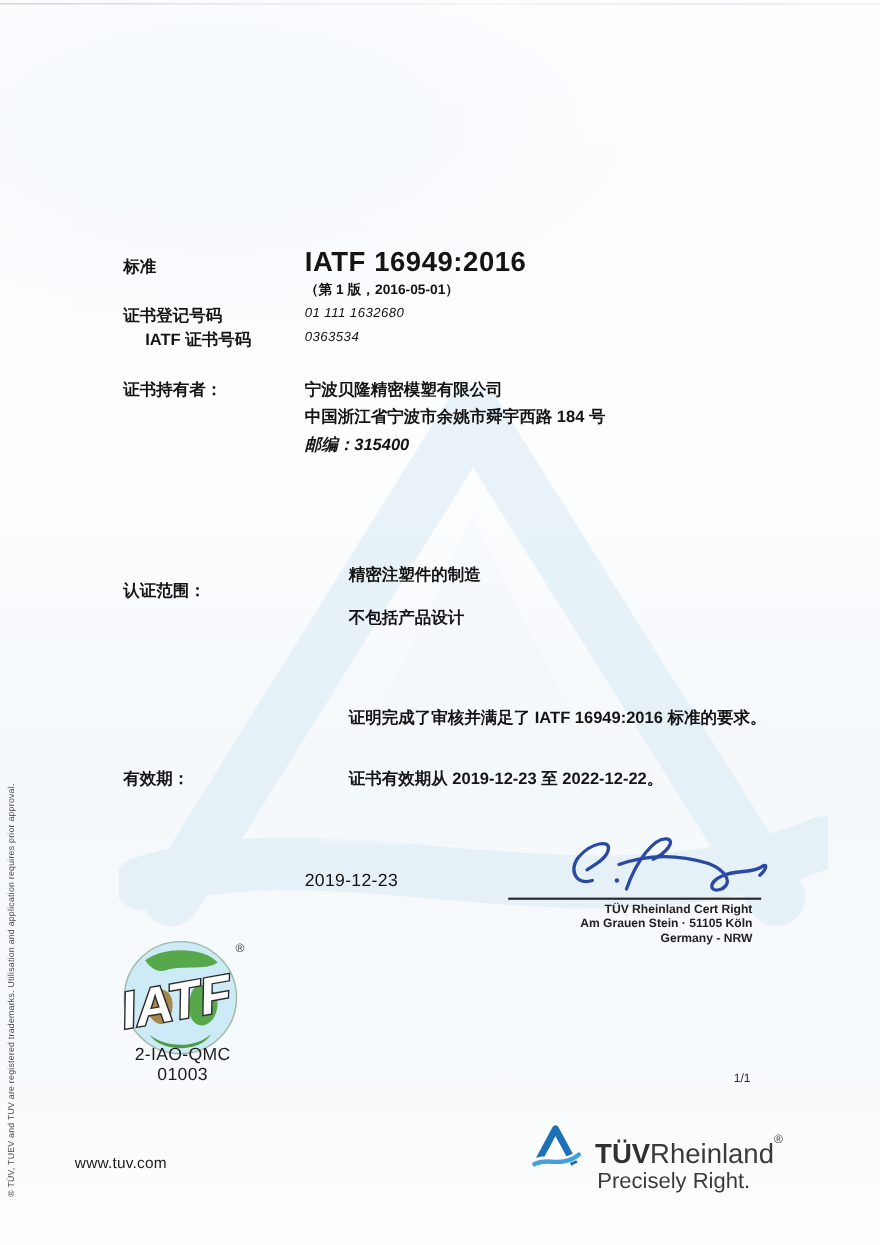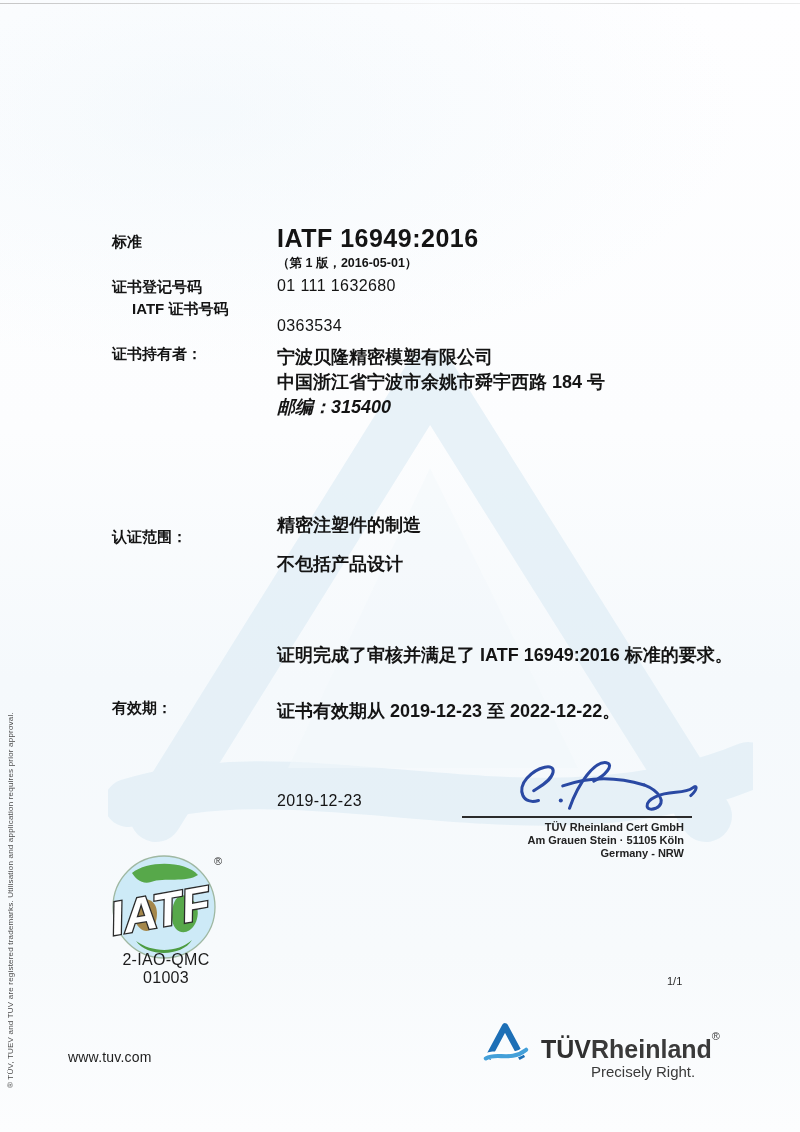--- a/index.html
+++ b/index.html
@@ -12,39 +12,39 @@
     background:
       radial-gradient(900px 420px at 25% 10%, rgba(226,240,248,0.30), transparent 60%),
       linear-gradient(180deg,#fefeff 0%, #fcfdfe 38%, #f5f9fc 60%, #f7fafc 84%, #fcfdfe 100%);
   }
   .abs{position:absolute;}
   .scanline{left:0;top:3px;width:100%;height:1px;
     background:linear-gradient(90deg,#b9b9b9 0%, #d9d9d9 30%, #eeeeee 55%, #d6d6d6 80%, #e6e6e6 100%);
     opacity:.8;}
   .title{left:110px;top:146px;font-size:52px;font-weight:900;letter-spacing:2px;color:#161616;}
   .lbl{left:112px;font-size:15px;font-weight:700;color:#141414;}
-  .val{left:277px;font-size:18px;color:#141414;}
+  .val{left:277px;font-size:15px;color:#141414;}
   .std-value{top:224px;font-size:25px;font-weight:800;letter-spacing:.5px;}
   .std-edition{top:255px;font-size:12.5px;font-weight:700;}
-  .num{font-size:16px;font-weight:400;letter-spacing:.4px;}
+  .num{font-size:12px;font-weight:400;letter-spacing:.4px;font-style:italic;}
   .holder-line{font-weight:700;}
-  .bold15{font-weight:700;}
+  .bold15{font-weight:700;margin-left:40px;}
   .date{top:792px;font-size:16px;font-weight:400;letter-spacing:.3px;}
   .sigline{left:462px;top:816px;width:230px;height:2px;background:#2b2b2b;}
   .issuer{left:462px;top:821px;width:222px;text-align:right;font-size:11px;line-height:13px;color:#222;font-weight:700;}
   .issuer div{font-weight:700;}
   .issuer .l2,.issuer .l3{font-weight:600;}
   .iatf-caption{left:98px;top:951px;width:136px;text-align:center;font-size:16px;color:#1c1c1c;letter-spacing:.3px;}
   .pageno{left:667px;top:975px;font-size:11px;color:#2a2a2a;}
   .website{left:68px;top:1049px;font-size:14px;color:#1d1d1d;letter-spacing:.2px;}
   .brand{left:541px;top:1030px;font-size:25px;color:#3a3a3a;white-space:nowrap;}
   .brand .b{font-weight:800;color:#303030;}
-  .brand .r{font-weight:700;}
+  .brand .r{font-weight:400;}
   .brand sup{font-size:11px;vertical-align:18px;}
-  .tagline{left:543px;top:1063px;font-size:15px;color:#3a3a3a;margin-left:48px;}
+  .tagline{left:543px;top:1063px;font-size:20px;color:#3a3a3a;}
   .sidenote{
     left:6px;top:1088px;width:345px;
     transform:rotate(-90deg);transform-origin:0 0;
     font-size:8px;color:#4a4a4a;letter-spacing:.2px;white-space:nowrap;
   }
 </style>
 </head>
 <body>
 
 <div id="page">
@@ -59,21 +59,21 @@
   </svg>
 
 
   <div class="abs lbl" style="top:233px;">标准</div>
   <div class="abs val std-value">IATF 16949:2016</div>
   <div class="abs val std-edition">（第 1 版，2016-05-01）</div>
 
   <div class="abs lbl" style="top:278px;">证书登记号码</div>
   <div class="abs val num" style="top:277px;">01 111 1632680</div>
   <div class="abs lbl" style="top:300px;margin-left:20px;">IATF 证书号码</div>
-  <div class="abs val num" style="top:317px;">0363534</div>
+  <div class="abs val num" style="top:299px;">0363534</div>
 
   <div class="abs lbl" style="top:345px;">证书持有者：</div>
   <div class="abs val holder-line" style="top:345px;">宁波贝隆精密模塑有限公司</div>
   <div class="abs val holder-line" style="top:370px;">中国浙江省宁波市余姚市舜宇西路 184 号</div>
   <div class="abs val holder-line" style="top:395px;font-style:italic;">邮编：315400</div>
 
   <div class="abs lbl" style="top:528px;">认证范围：</div>
   <div class="abs val bold15" style="top:513px;">精密注塑件的制造</div>
   <div class="abs val bold15" style="top:552px;">不包括产品设计</div>
 
@@ -89,21 +89,21 @@
       <path d="M34,50 C18,55 11,39 22,27 C33,15 51,11 49,21 C47,30 35,36 29,40"></path>
       <circle cx="57" cy="50" r="2.1" fill="#2a49a3" stroke="none"></circle>
       <path d="M66,58 C75,32 92,9 104,11 C113,13 102,25 91,30"></path>
       <path d="M59,35 C92,23 120,27 143,34"></path>
       <path d="M143,34 C158,40 167,52 155,58 C144,62 142,52 155,46 C169,39 184,44 193,37 C198,33 198,39 191,45"></path>
     </g>
   </svg>
   <div class="abs sigline"></div>
 
   <div class="abs issuer">
-    <div class="l1">TÜV Rheinland Cert GmbH</div>
+    <div class="l1">TÜV Rheinland Cert Right</div>
     <div class="l2">Am Grauen Stein · 51105 Köln</div>
     <div class="l3">Germany - NRW</div>
   </div>
 
   <svg class="abs" style="left:102px;top:847px;" width="128" height="118" viewBox="0 0 128 118" aria-hidden="true">
     <circle cx="62" cy="60" r="51" fill="#cdeaf7" stroke="#9fb8a2" stroke-width="1.3"></circle>
     <path d="M30,26 C46,13 84,14 96,28 C84,36 62,30 49,35 C40,38 33,31 30,26 Z" fill="#57a84a"></path>
     <path d="M36,54 C49,48 58,58 54,74 C50,89 37,86 32,72 C29,63 31,57 36,54 Z" fill="#a5874a"></path>
     <path d="M80,48 C93,50 100,63 93,77 C85,91 70,86 70,70 C70,57 73,50 80,48 Z" fill="#57a84a"></path>
     <path d="M34,94 C50,106 76,106 90,93 C80,110 45,110 34,94 Z" fill="#4d9c42"></path>

